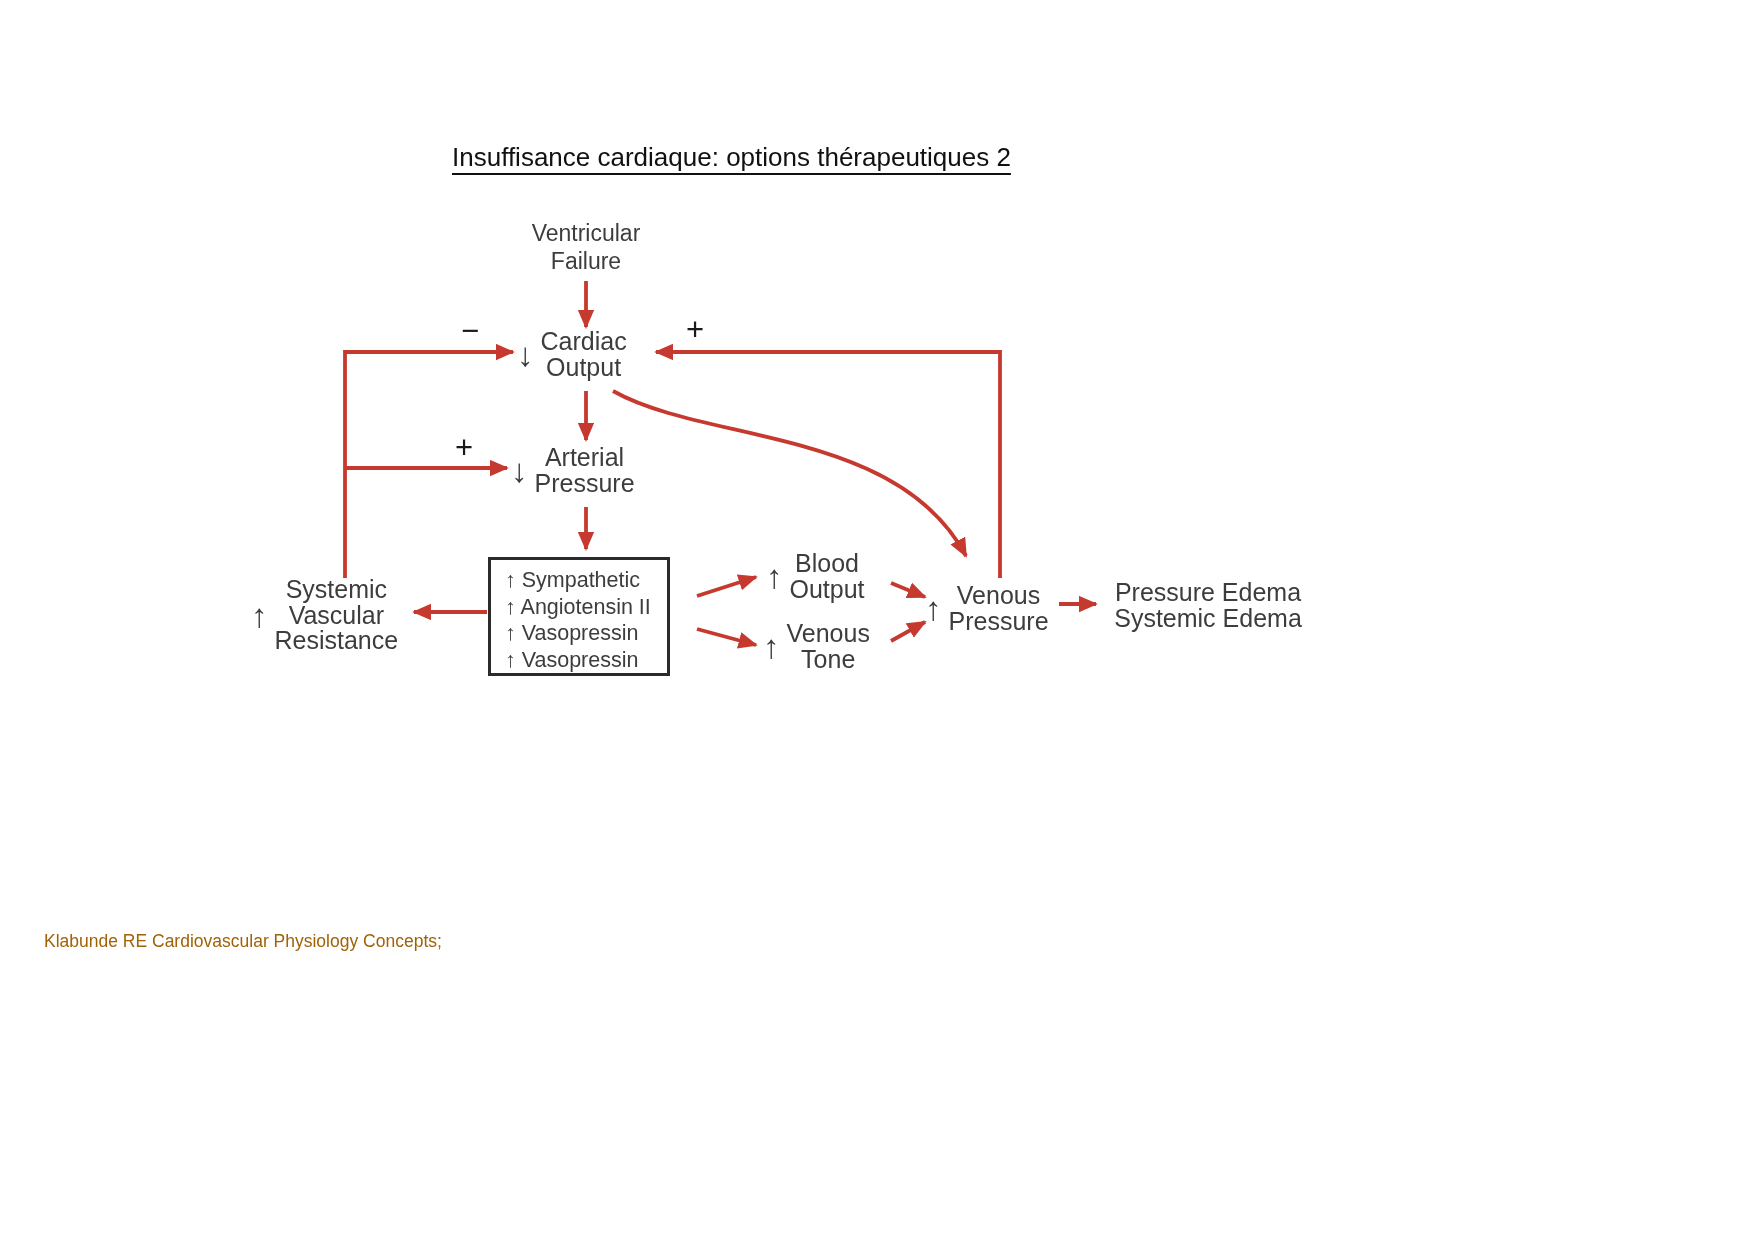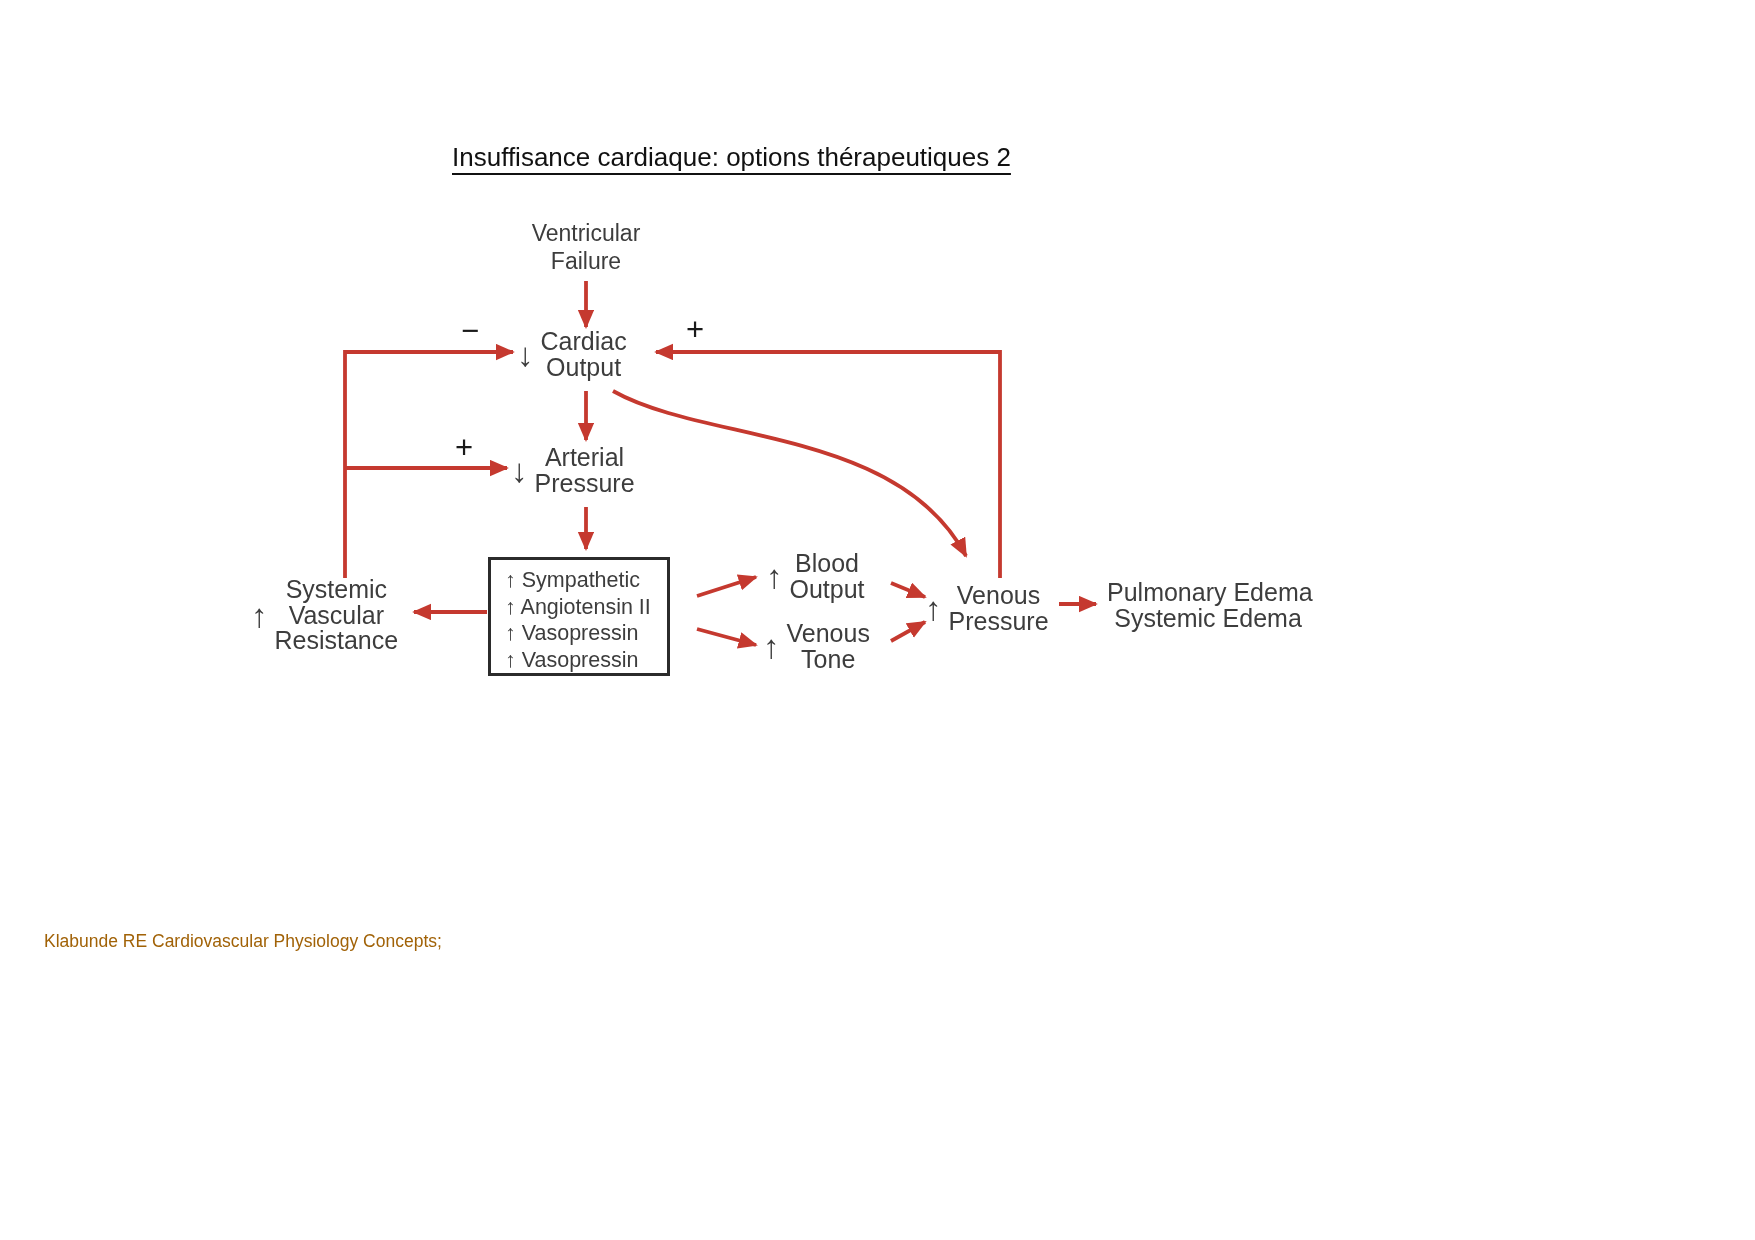--- a/index.html
+++ b/index.html
@@ -129,21 +129,21 @@
   <div class="node" style="left:925px; top:583px;">
     <span class="glyph">↑</span>
     <span class="nlines">
       <span>Venous</span>
       <span>Pressure</span>
     </span>
   </div>
 
   <div class="node edema" style="left:1107px; top:580px;">
     <span class="nlines">
-      <span>Pulmonary Edema</span>
+      <span>Pressure Edema</span>
       <span>Systemic Edema</span>
     </span>
   </div>
 
   <div class="citation">
     <div>Klabunde RE Cardiovascular Physiology Concepts;</div>
   </div>
 
 </div>
 

